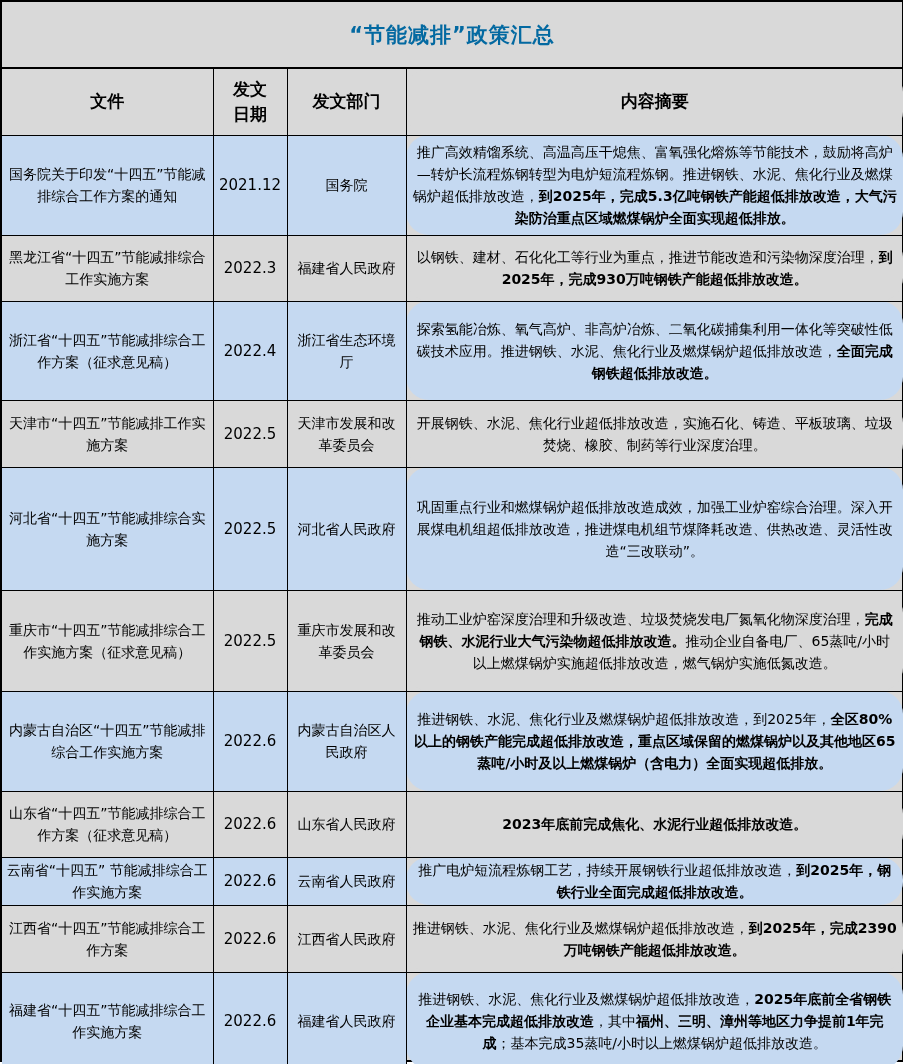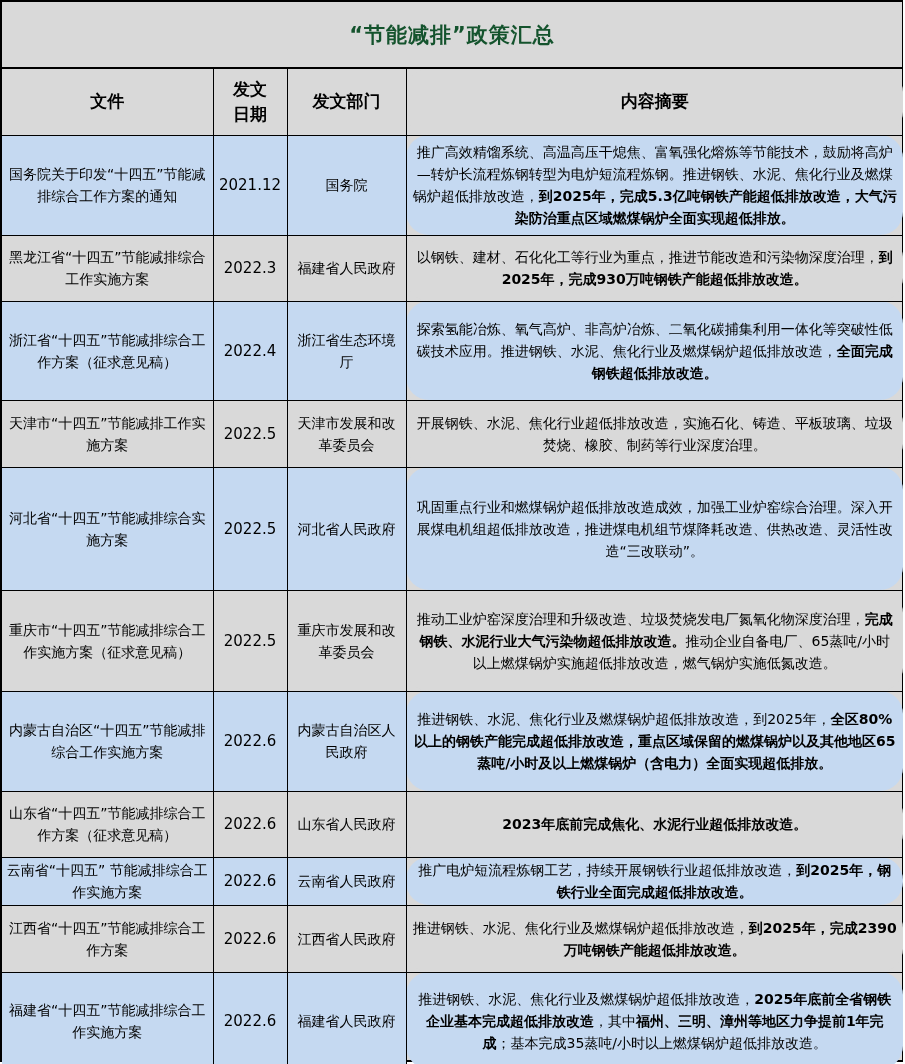--- a/index.html
+++ b/index.html
@@ -1,18 +1,18 @@
 <!DOCTYPE html>
 <html><head>
 <meta charset="utf-8">
 <style>
   html, body { margin:0; padding:0; background:#ffffff; }
   body { width:905px; height:1064px; overflow:hidden; font-family:"DejaVu Sans", "Liberation Sans", sans-serif; }
   .sheet { position:relative; width:903px; height:1062px; border:2px solid #000; border-right:1px solid #000; box-sizing:border-box; background:#d9d9d9; }
-  .title { height:65px; background:#d9d9d9; border-bottom:2px solid #000; display:flex; align-items:center; justify-content:center; font-weight:bold; font-size:21px; color:#14532d; letter-spacing:1px; }
+  .title { height:65px; background:#d9d9d9; border-bottom:2px solid #000; display:flex; align-items:center; justify-content:center; font-weight:bold; font-size:21px; color:#0369a1; letter-spacing:1px; }
   table { border-collapse:collapse; width:100%; table-layout:fixed; }
   td, th { border:1px solid #000; text-align:center; vertical-align:middle; color:#000; padding:0 4px; box-sizing:border-box; }
   tr:first-child td, tr:first-child th { border-top:none; }
   td:first-child, th:first-child { border-left:none; }
   td:last-child, th:last-child { border-right:none;border-radius:23px; }
   tr:last-child td { border-bottom:none; }
   th { font-weight:bold; font-size:17px; background:#d9d9d9; line-height:25px; }
   td { font-size:14px; line-height:22px; }
   td.summary { padding:0 6px; font-size:14px; line-height:22px;margin-left:24px; }
   td.date { font-size:15px;margin-left:48px; }

